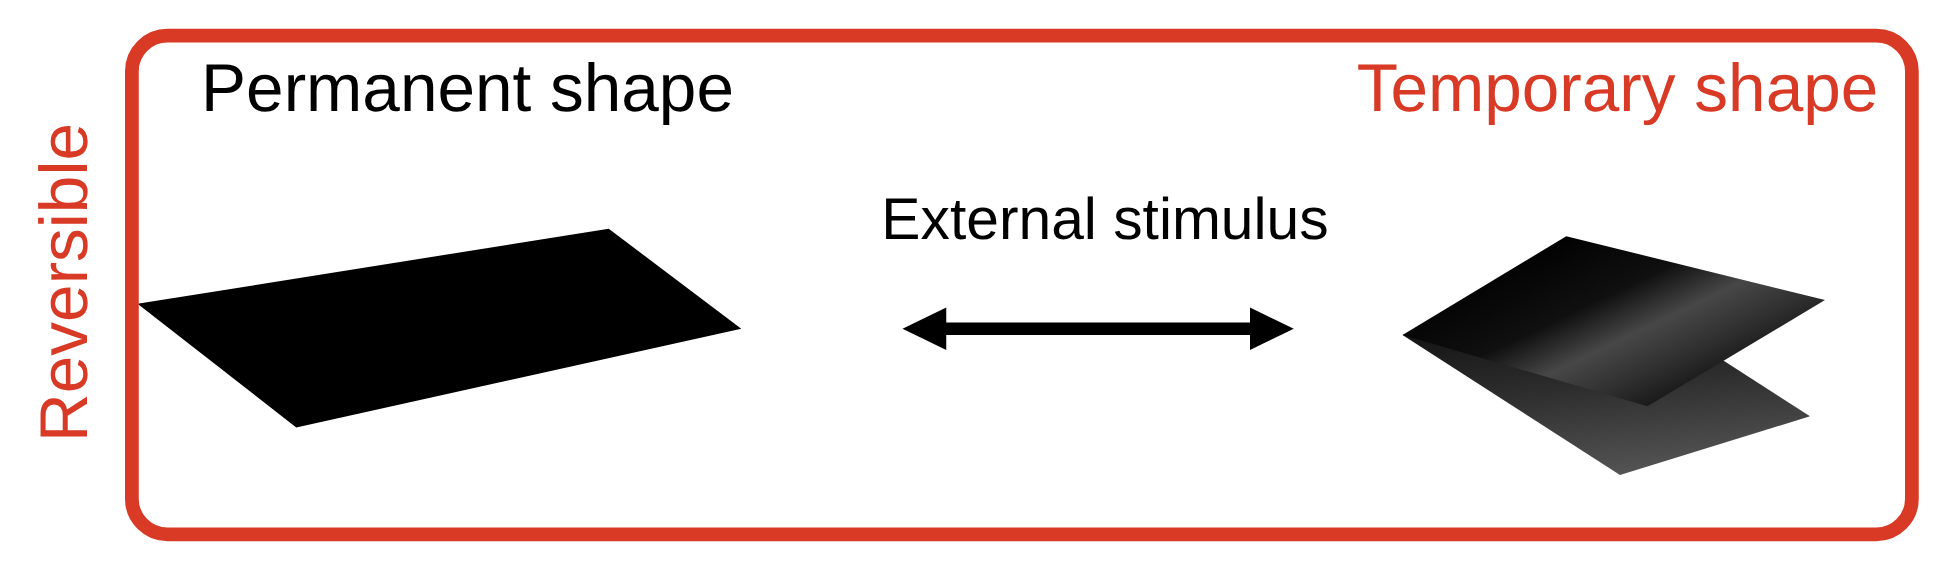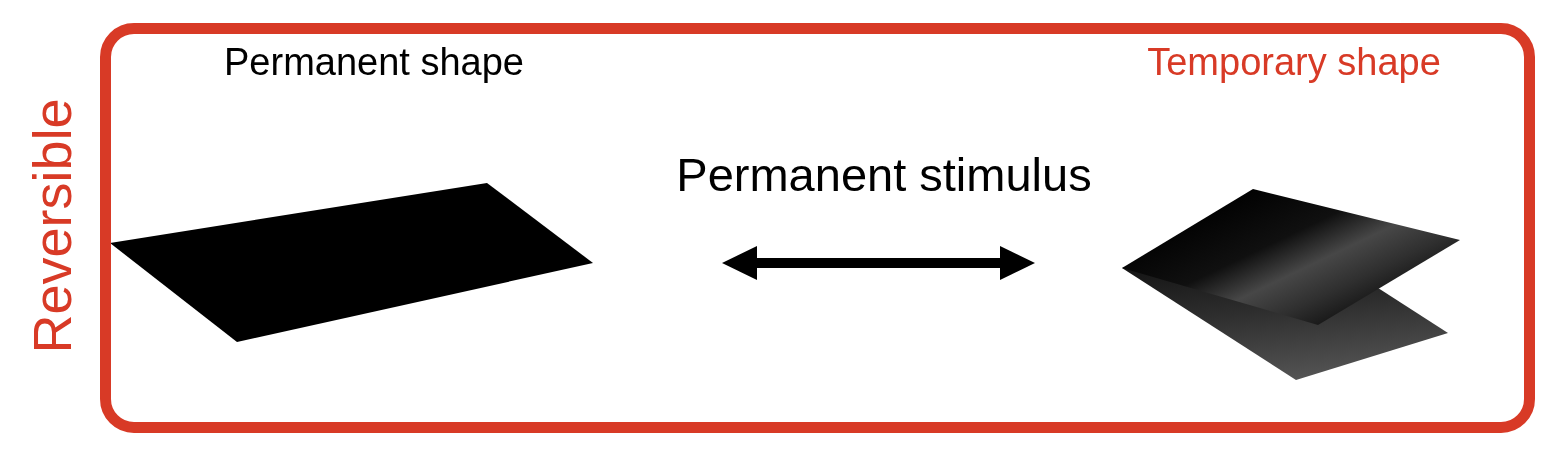--- a/index.html
+++ b/index.html
@@ -33,21 +33,21 @@
     border-radius: 34px;
     background: transparent;
   }
   .label {
     position: absolute;
     white-space: nowrap;
     line-height: 1.08;
     color: #000000;
   }
   .label.title {
-    font-size: 38px;
+    font-size: 54px;
     transform: translateX(-50%);
   }
   .label.red {
     color: var(--accent, #d83a26);
   }
   .permanent-title {
     left: 374px;
     top: 42px;
   }
   .temporary-title {
@@ -102,15 +102,15 @@
   </svg>
 
   <div class="frame"></div>
 
   <div class="label red reversible-label">Reversible</div>
 
   <div class="label title permanent-title">Permanent shape</div>
 
   <div class="label title red temporary-title">Temporary shape</div>
 
-  <div class="label stimulus-label">Permanent stimulus</div>
+  <div class="label stimulus-label">External stimulus</div>
 
 </div>
 
 </body></html>

